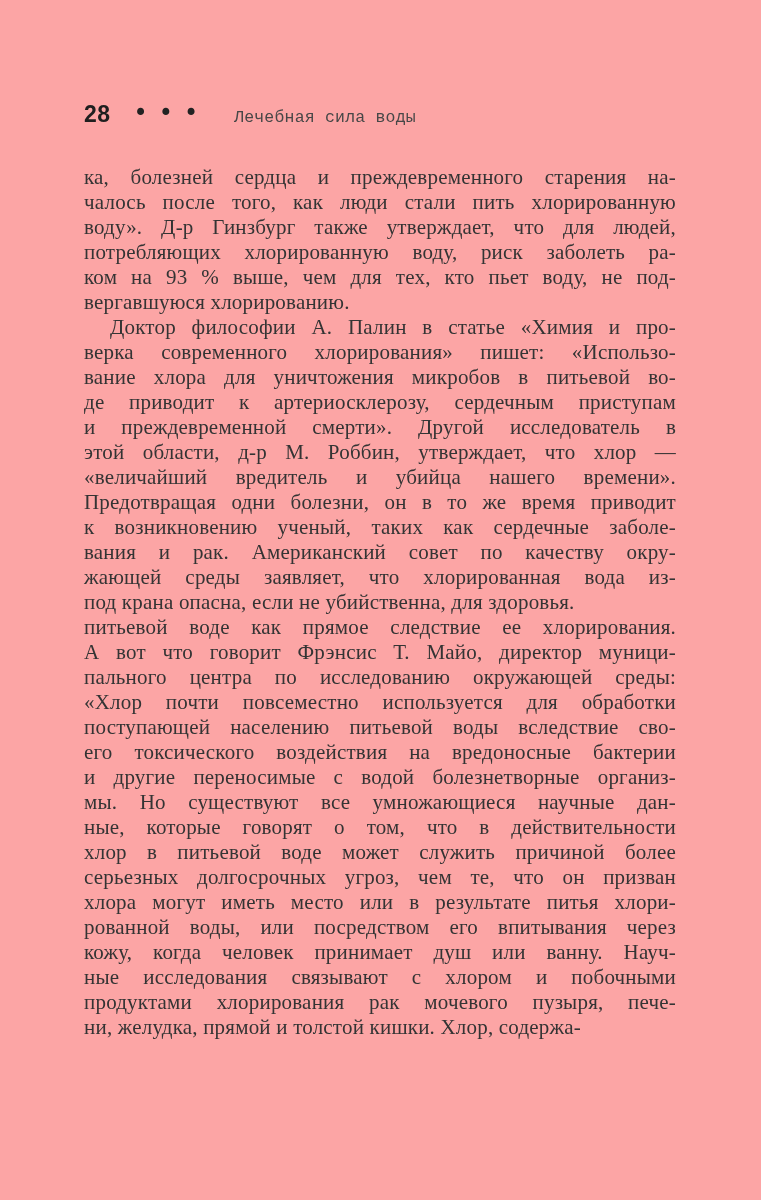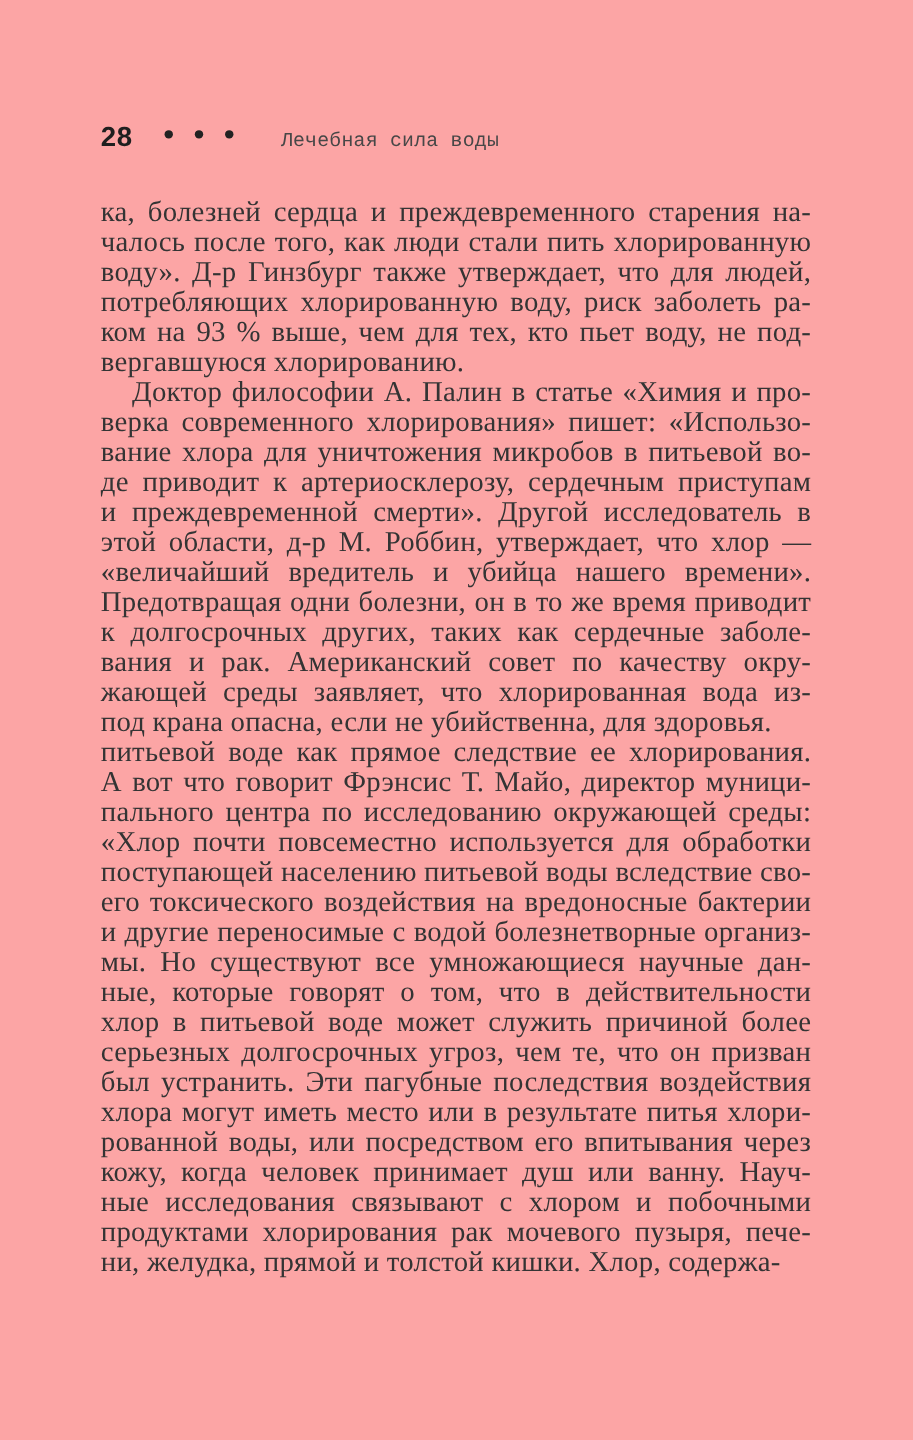--- a/index.html
+++ b/index.html
@@ -48,21 +48,21 @@
     color: #474747;
     letter-spacing: 0.2px;
     margin-left: 25px;
   }
   
   .page-body {
     position: absolute;
     left: 84px;
     top: 165px;
     width: 592px;
-    font-size: 24px;
+    font-size: 21px;
     color: #343434;
     letter-spacing: 0.2px;
   }
   .line {
     height: 25px;
     line-height: 25px;
     text-align: justify;
     text-align-last: justify;
     overflow: visible;
   }
@@ -92,36 +92,35 @@
       <div class="line">ком на 93 % выше, чем для тех, кто пьет воду, не под-</div>
       <div class="line para-last">вергавшуюся хлорированию.</div>
       <div class="line indent">Доктор философии А. Палин в статье «Химия и про-</div>
       <div class="line">верка современного хлорирования» пишет: «Использо-</div>
       <div class="line">вание хлора для уничтожения микробов в питьевой во-</div>
       <div class="line">де приводит к артериосклерозу, сердечным приступам</div>
       <div class="line">и преждевременной смерти». Другой исследователь в</div>
       <div class="line">этой области, д-р М. Роббин, утверждает, что хлор —</div>
       <div class="line">«величайший вредитель и убийца нашего времени».</div>
       <div class="line">Предотвращая одни болезни, он в то же время приводит</div>
-      <div class="line">к долгосрочных других, таких как сердечные заболе-</div>
+      <div class="line">к возникновению ученый, таких как сердечные заболе-</div>
       <div class="line">вания и рак. Американский совет по качеству окру-</div>
       <div class="line">жающей среды заявляет, что хлорированная вода из-</div>
       <div class="line para-last">под крана опасна, если не убийственна, для здоровья.</div>
       <div class="line">питьевой воде как прямое следствие ее хлорирования.</div>
       <div class="line">А вот что говорит Фрэнсис Т. Майо, директор муници-</div>
       <div class="line">пального центра по исследованию окружающей среды:</div>
       <div class="line">«Хлор почти повсеместно используется для обработки</div>
       <div class="line">поступающей населению питьевой воды вследствие сво-</div>
       <div class="line">его токсического воздействия на вредоносные бактерии</div>
       <div class="line">и другие переносимые с водой болезнетворные организ-</div>
       <div class="line">мы. Но существуют все умножающиеся научные дан-</div>
       <div class="line">ные, которые говорят о том, что в действительности</div>
       <div class="line">хлор в питьевой воде может служить причиной более</div>
       <div class="line">серьезных долгосрочных угроз, чем те, что он призван</div>
-      <div class="line">был устранить. Эти пагубные последствия воздействия</div>
       <div class="line">хлора могут иметь место или в результате питья хлори-</div>
       <div class="line">рованной воды, или посредством его впитывания через</div>
       <div class="line">кожу, когда человек принимает душ или ванну. Науч-</div>
       <div class="line">ные исследования связывают с хлором и побочными</div>
       <div class="line">продуктами хлорирования рак мочевого пузыря, пече-</div>
       <div class="line para-last">ни, желудка, прямой и толстой кишки. Хлор, содержа-</div>
     </div>
 </div>
 
 </body></html>

